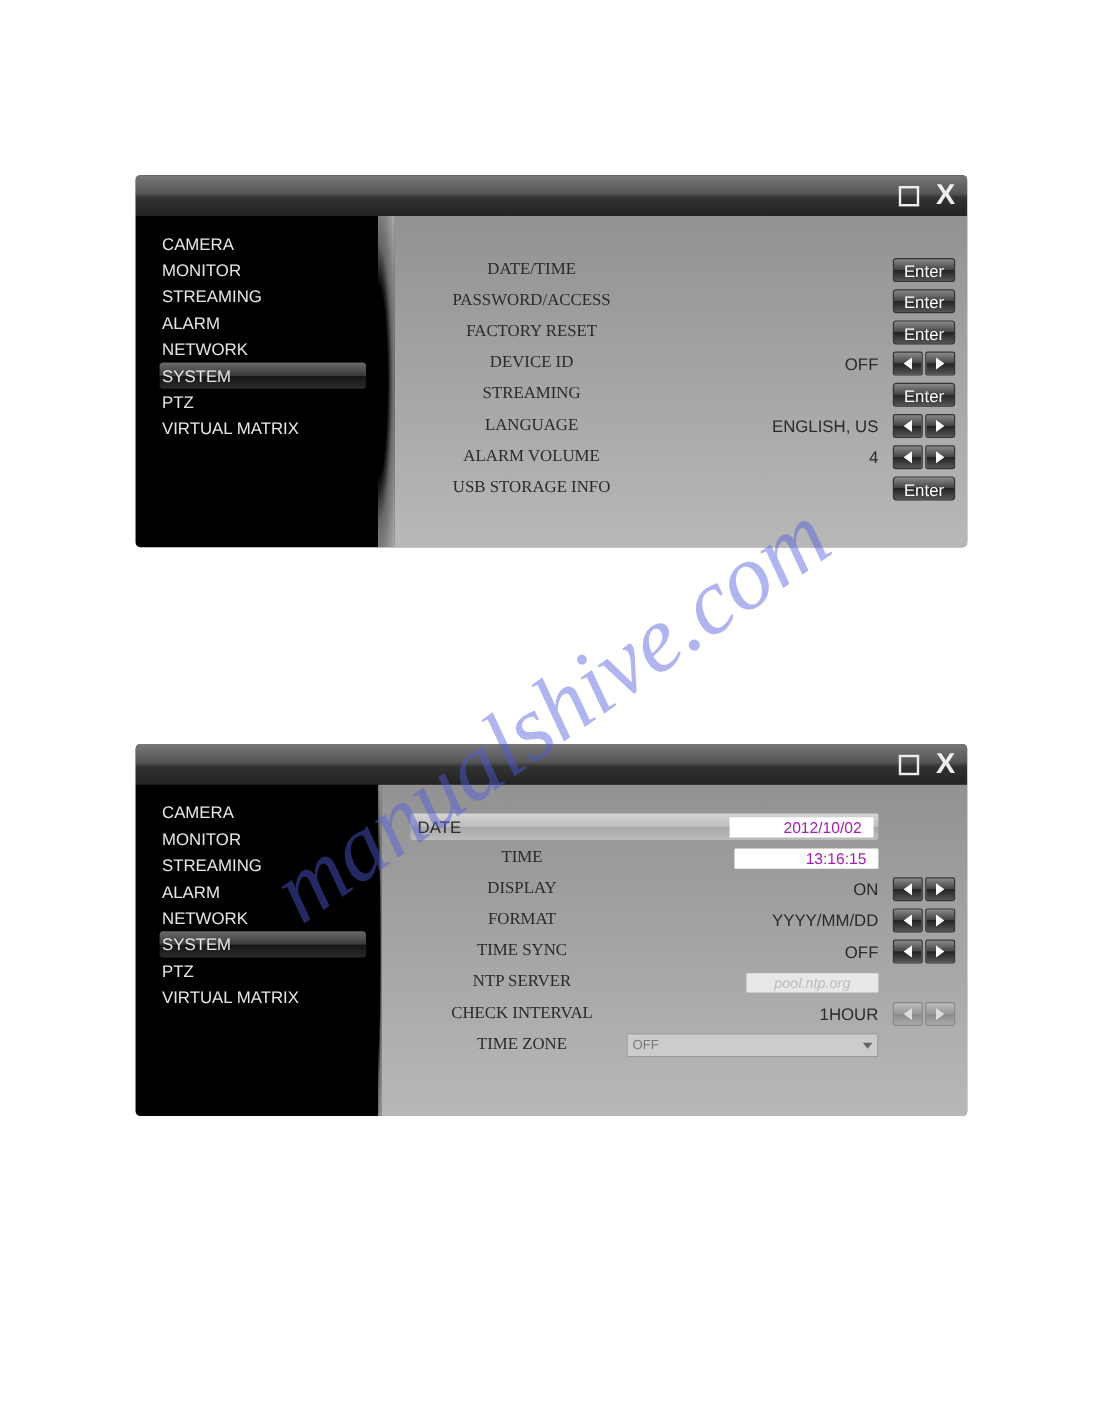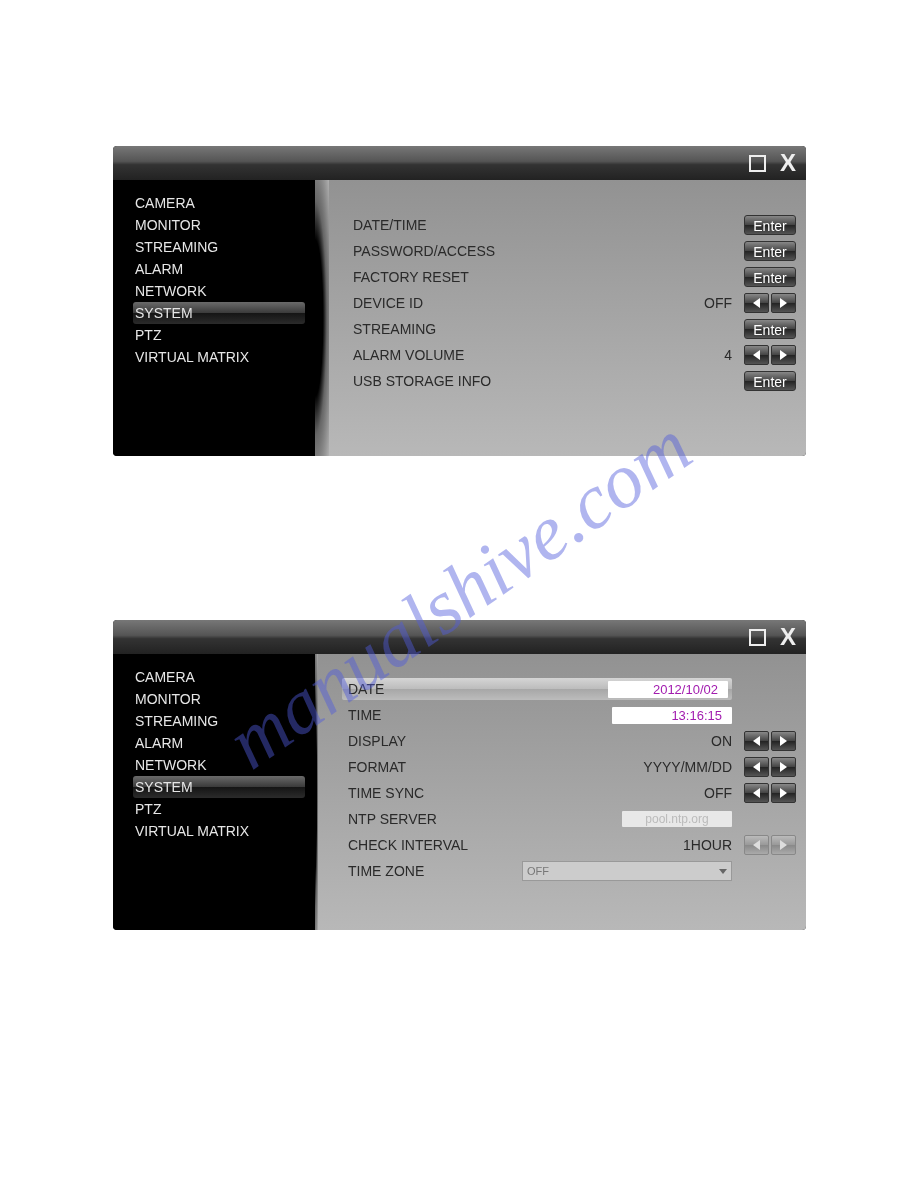--- a/index.html
+++ b/index.html
@@ -88,22 +88,23 @@
     font-size: 14px;
   }
   .row {
     display: flex;
     align-items: center;
     height: 26px;
     margin-bottom: 0px;
   }
   .row-label {
     flex: 0 0 180px;
-    text-align: left;
+    text-align: center;
     color: #2a2a2a;
+    font-family: Liberation Serif, serif;
   }
   .row-value {
     flex: 1;
     text-align: right;
     padding-right: 6px;
     color: #2a2a2a;
   }
   .row-ctrl {
     flex: 0 0 58px;
     display: flex;
@@ -177,20 +178,21 @@
     border-radius: 1px;
   }
   .ntp-box {
     background: #e8e8e8;
     color: #bbb;
     font-size: 12px;
     padding: 1px 8px;
     min-width: 110px;
     text-align: center;
     border-radius: 1px;
+    font-style: italic;
   }
   .tz-select {
     background: #ccc;
     border: 1px solid #999;
     color: #777;
     font-size: 11px;
     padding: 1px 4px;
     width: 210px;
     height: 20px;
     display: flex;
@@ -254,20 +256,34 @@
           </div>
         </div>
         <div class="row">
           <div class="row-label">STREAMING</div>
           <div class="row-value"></div>
           <div class="row-ctrl">
             <div class="enter-btn">Enter</div>
           </div>
         </div>
         <div class="row">
+          <div class="row-label">LANGUAGE</div>
+          <div class="row-value">ENGLISH, US</div>
+          <div class="row-ctrl">
+            <div class="arrows">
+              <div class="arrow-btn">
+                <div class="arrow-tri-left"></div>
+              </div>
+              <div class="arrow-btn">
+                <div class="arrow-tri-right"></div>
+              </div>
+            </div>
+          </div>
+        </div>
+        <div class="row">
           <div class="row-label">ALARM VOLUME</div>
           <div class="row-value">4</div>
           <div class="row-ctrl">
             <div class="arrows">
               <div class="arrow-btn">
                 <div class="arrow-tri-left"></div>
               </div>
               <div class="arrow-btn">
                 <div class="arrow-tri-right"></div>
               </div>

